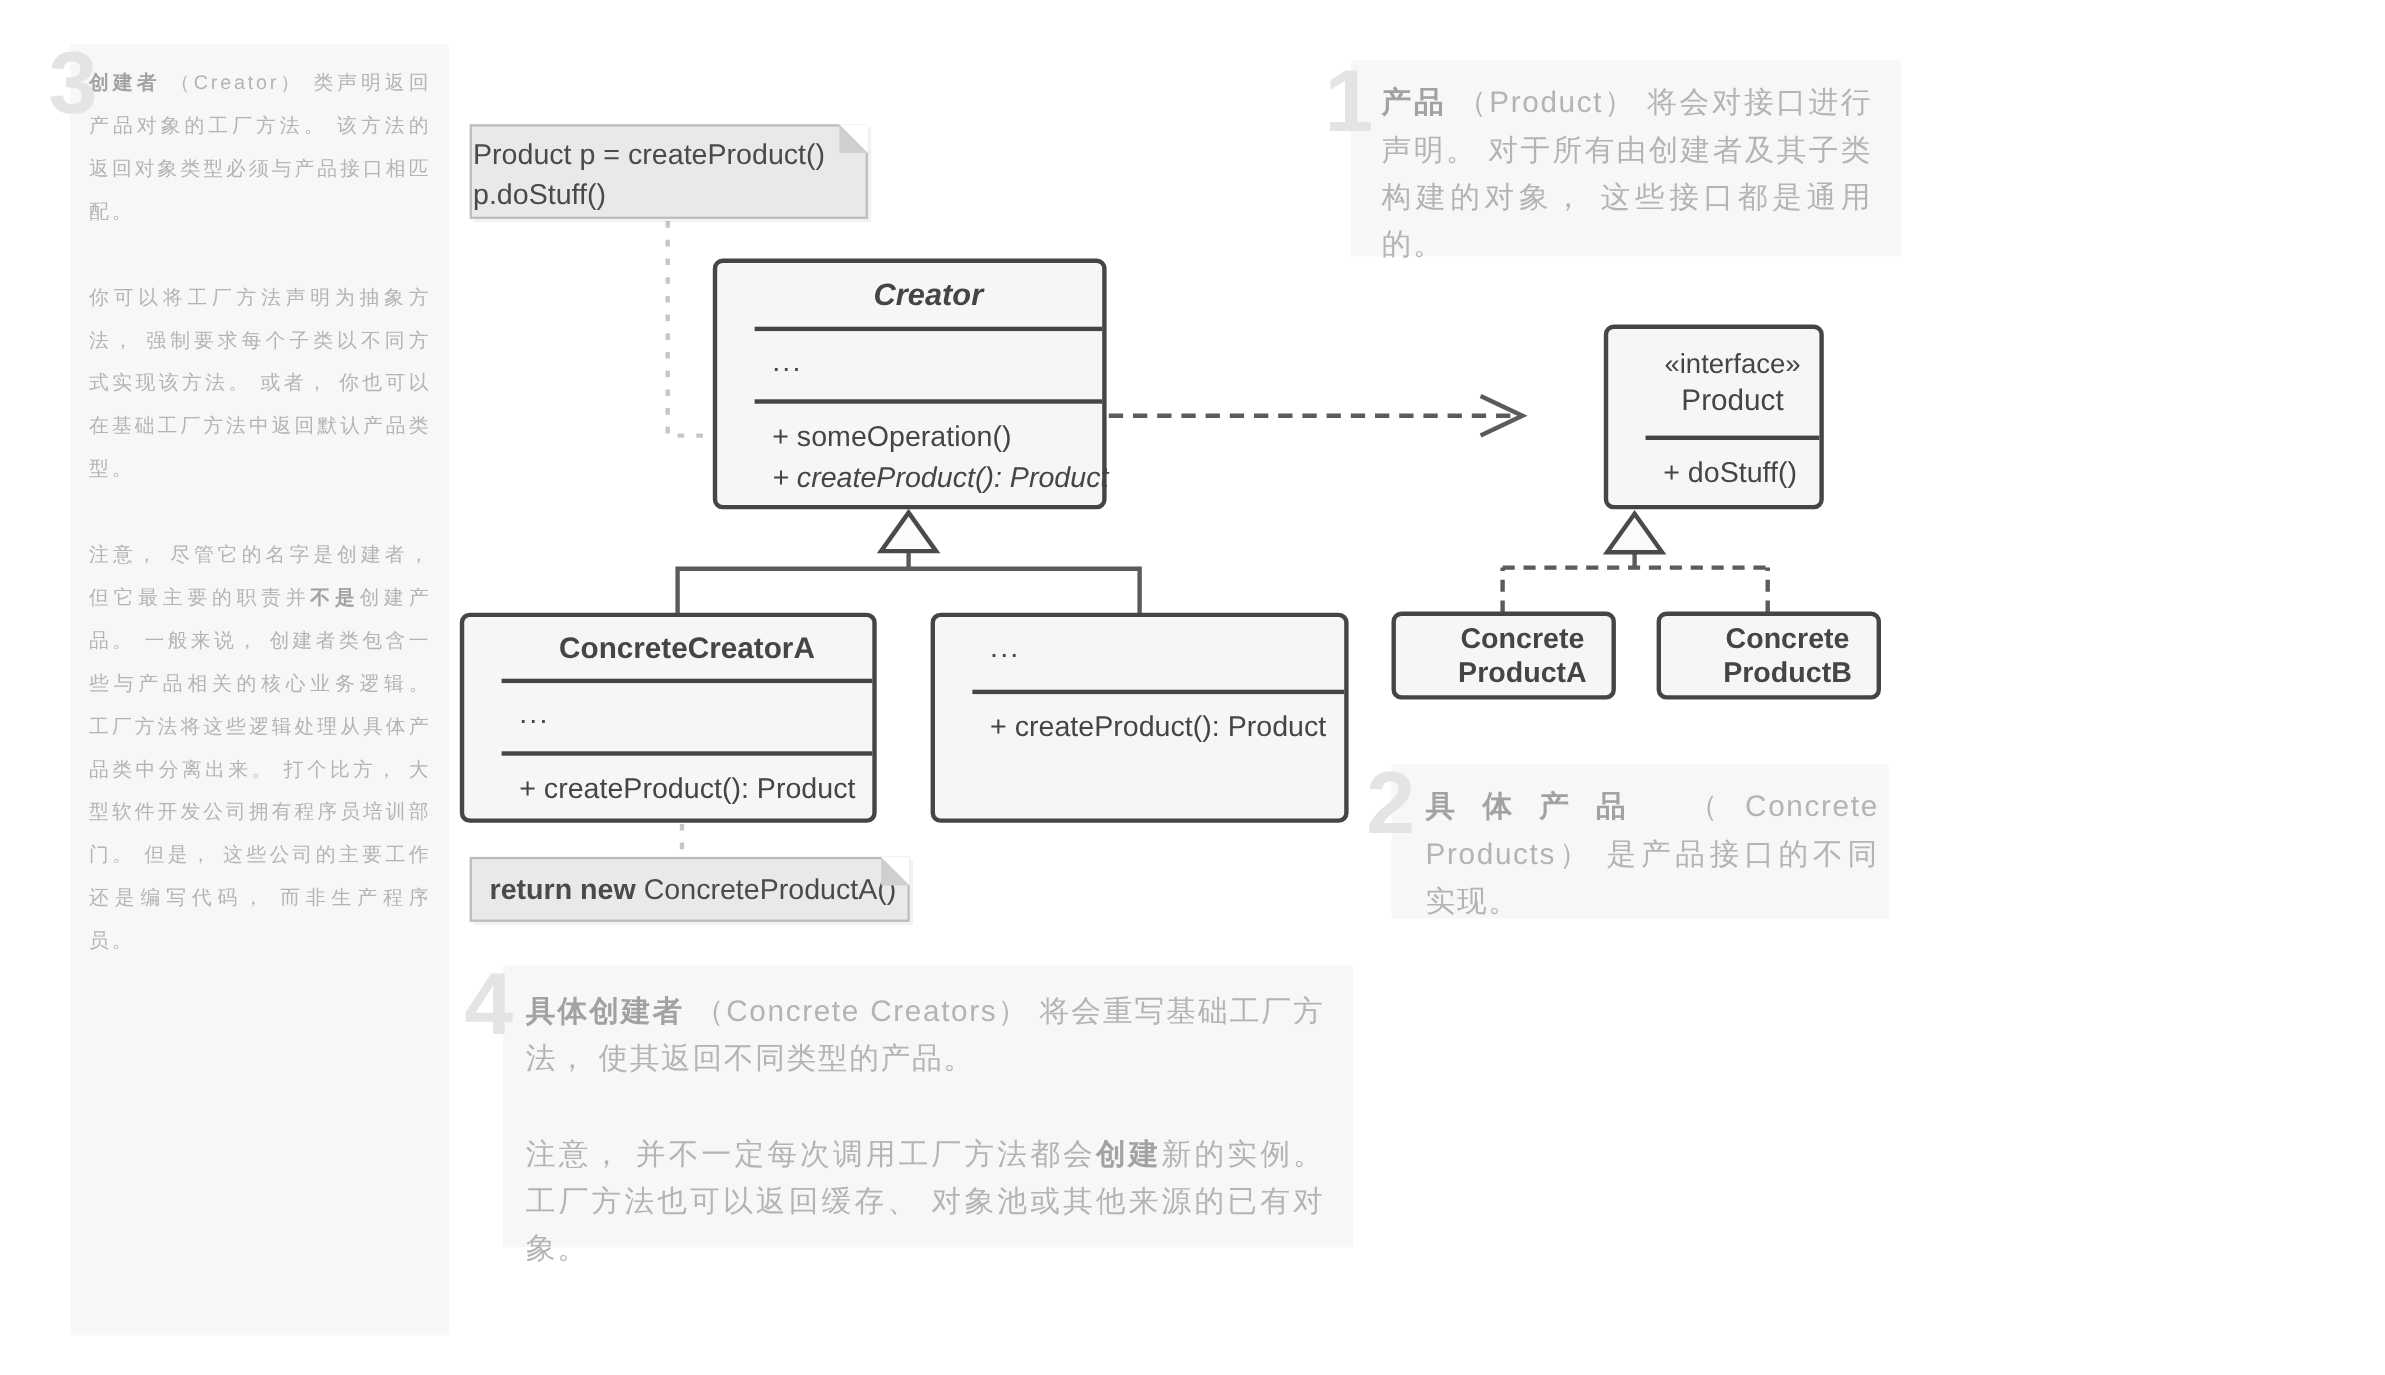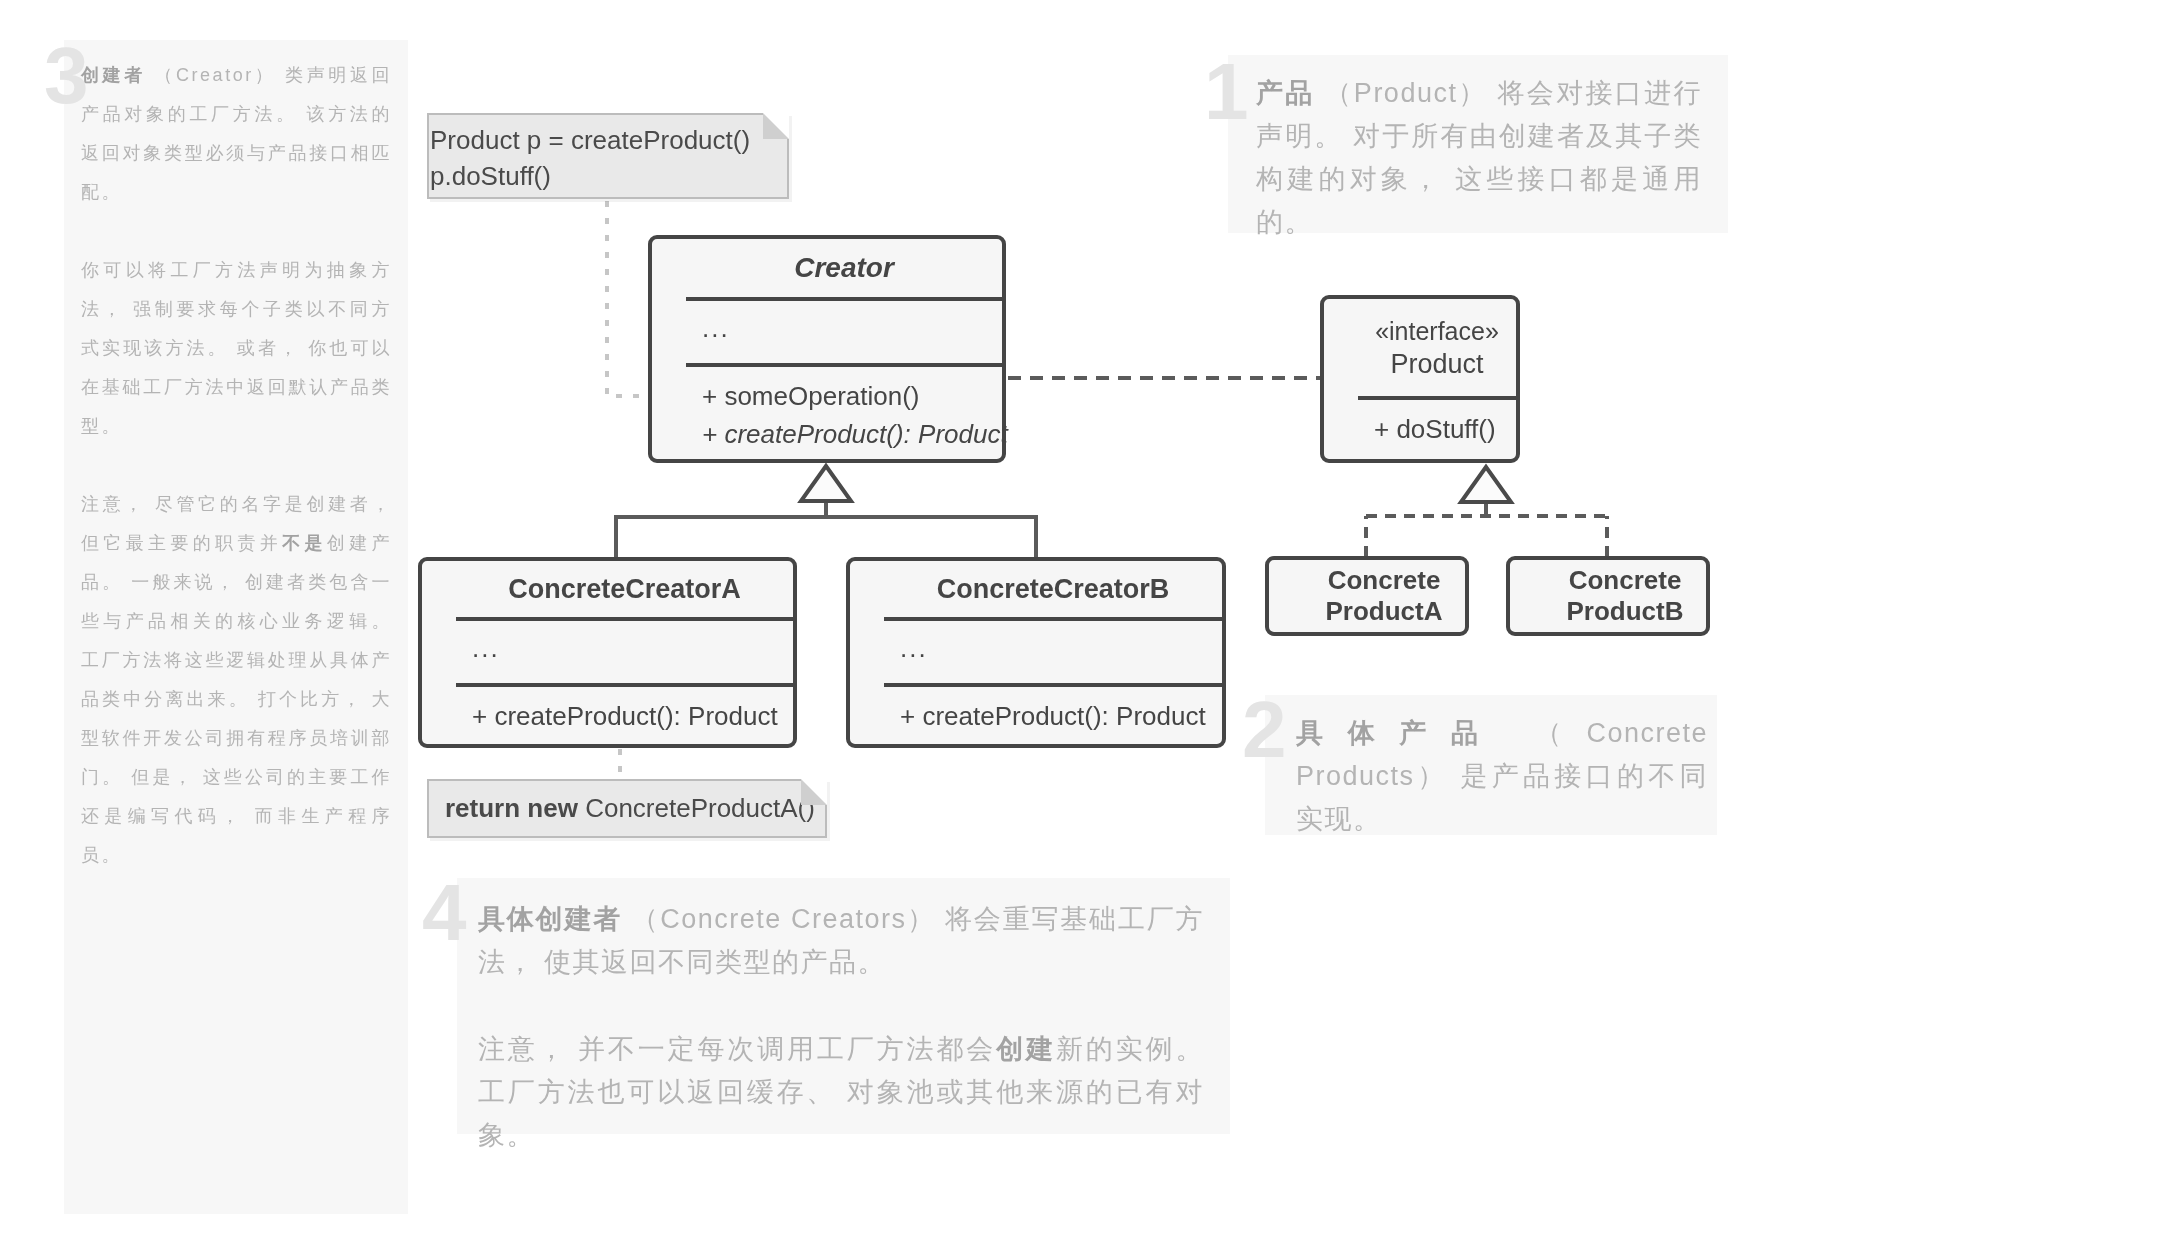--- a/index.html
+++ b/index.html
@@ -55,21 +55,21 @@
   .uml .sect + .sect { border-top:4px solid var(--uml-border,#454545); }
   .uml .title { display:flex; align-items:center; justify-content:center; font-weight:bold; font-size:28px; }
   .uml .fields  { font-size:26px; padding:12px 16px 0; letter-spacing:2px; }
   .uml .methods { flex:1; font-size:26px; line-height:38px; padding:10px 16px 0; white-space:nowrap; }
 
   #creator { left:648px; top:235px; width:358px; height:228px; }
   #creator .title { height:58px; font-style:italic; }
   #creator .fields { height:66px; }
   .abstract-method { font-style:italic; }
 
-  #product { left:1320px; top:295px; width:200px; height:168px; }
+  #product { left:1458px; top:295px; width:200px; height:168px; }
   #product .iface-title { height:97px; display:flex; flex-direction:column; align-items:center; justify-content:center; line-height:33px; }
   #product .stereotype { font-size:25px; }
   #product .name { font-size:27px; font-weight:normal; }
 
   .cc { height:191px; width:379px; top:557px; }
   #concrete-creator-a { left:418px; }
   #concrete-creator-b { left:846px; width:380px; }
   .cc .title { height:56px; font-size:27px; }
   .cc .fields { height:66px; }
 
@@ -168,21 +168,20 @@
 
 <div class="uml cc" id="concrete-creator-a">
   <div class="sect title">ConcreteCreatorA</div>
   <div class="sect fields">...</div>
   <div class="sect methods">
     <div>+ createProduct(): Product</div>
   </div>
 </div>
 
 <div class="uml cc" id="concrete-creator-b">
-  <div class="sect title">ConcreteCreatorB</div>
   <div class="sect fields">...</div>
   <div class="sect methods">
     <div>+ createProduct(): Product</div>
   </div>
 </div>
 
 <div class="uml cp" id="concrete-product-a">
   <div>
     <div>Concrete</div>
     <div>ProductA</div>

